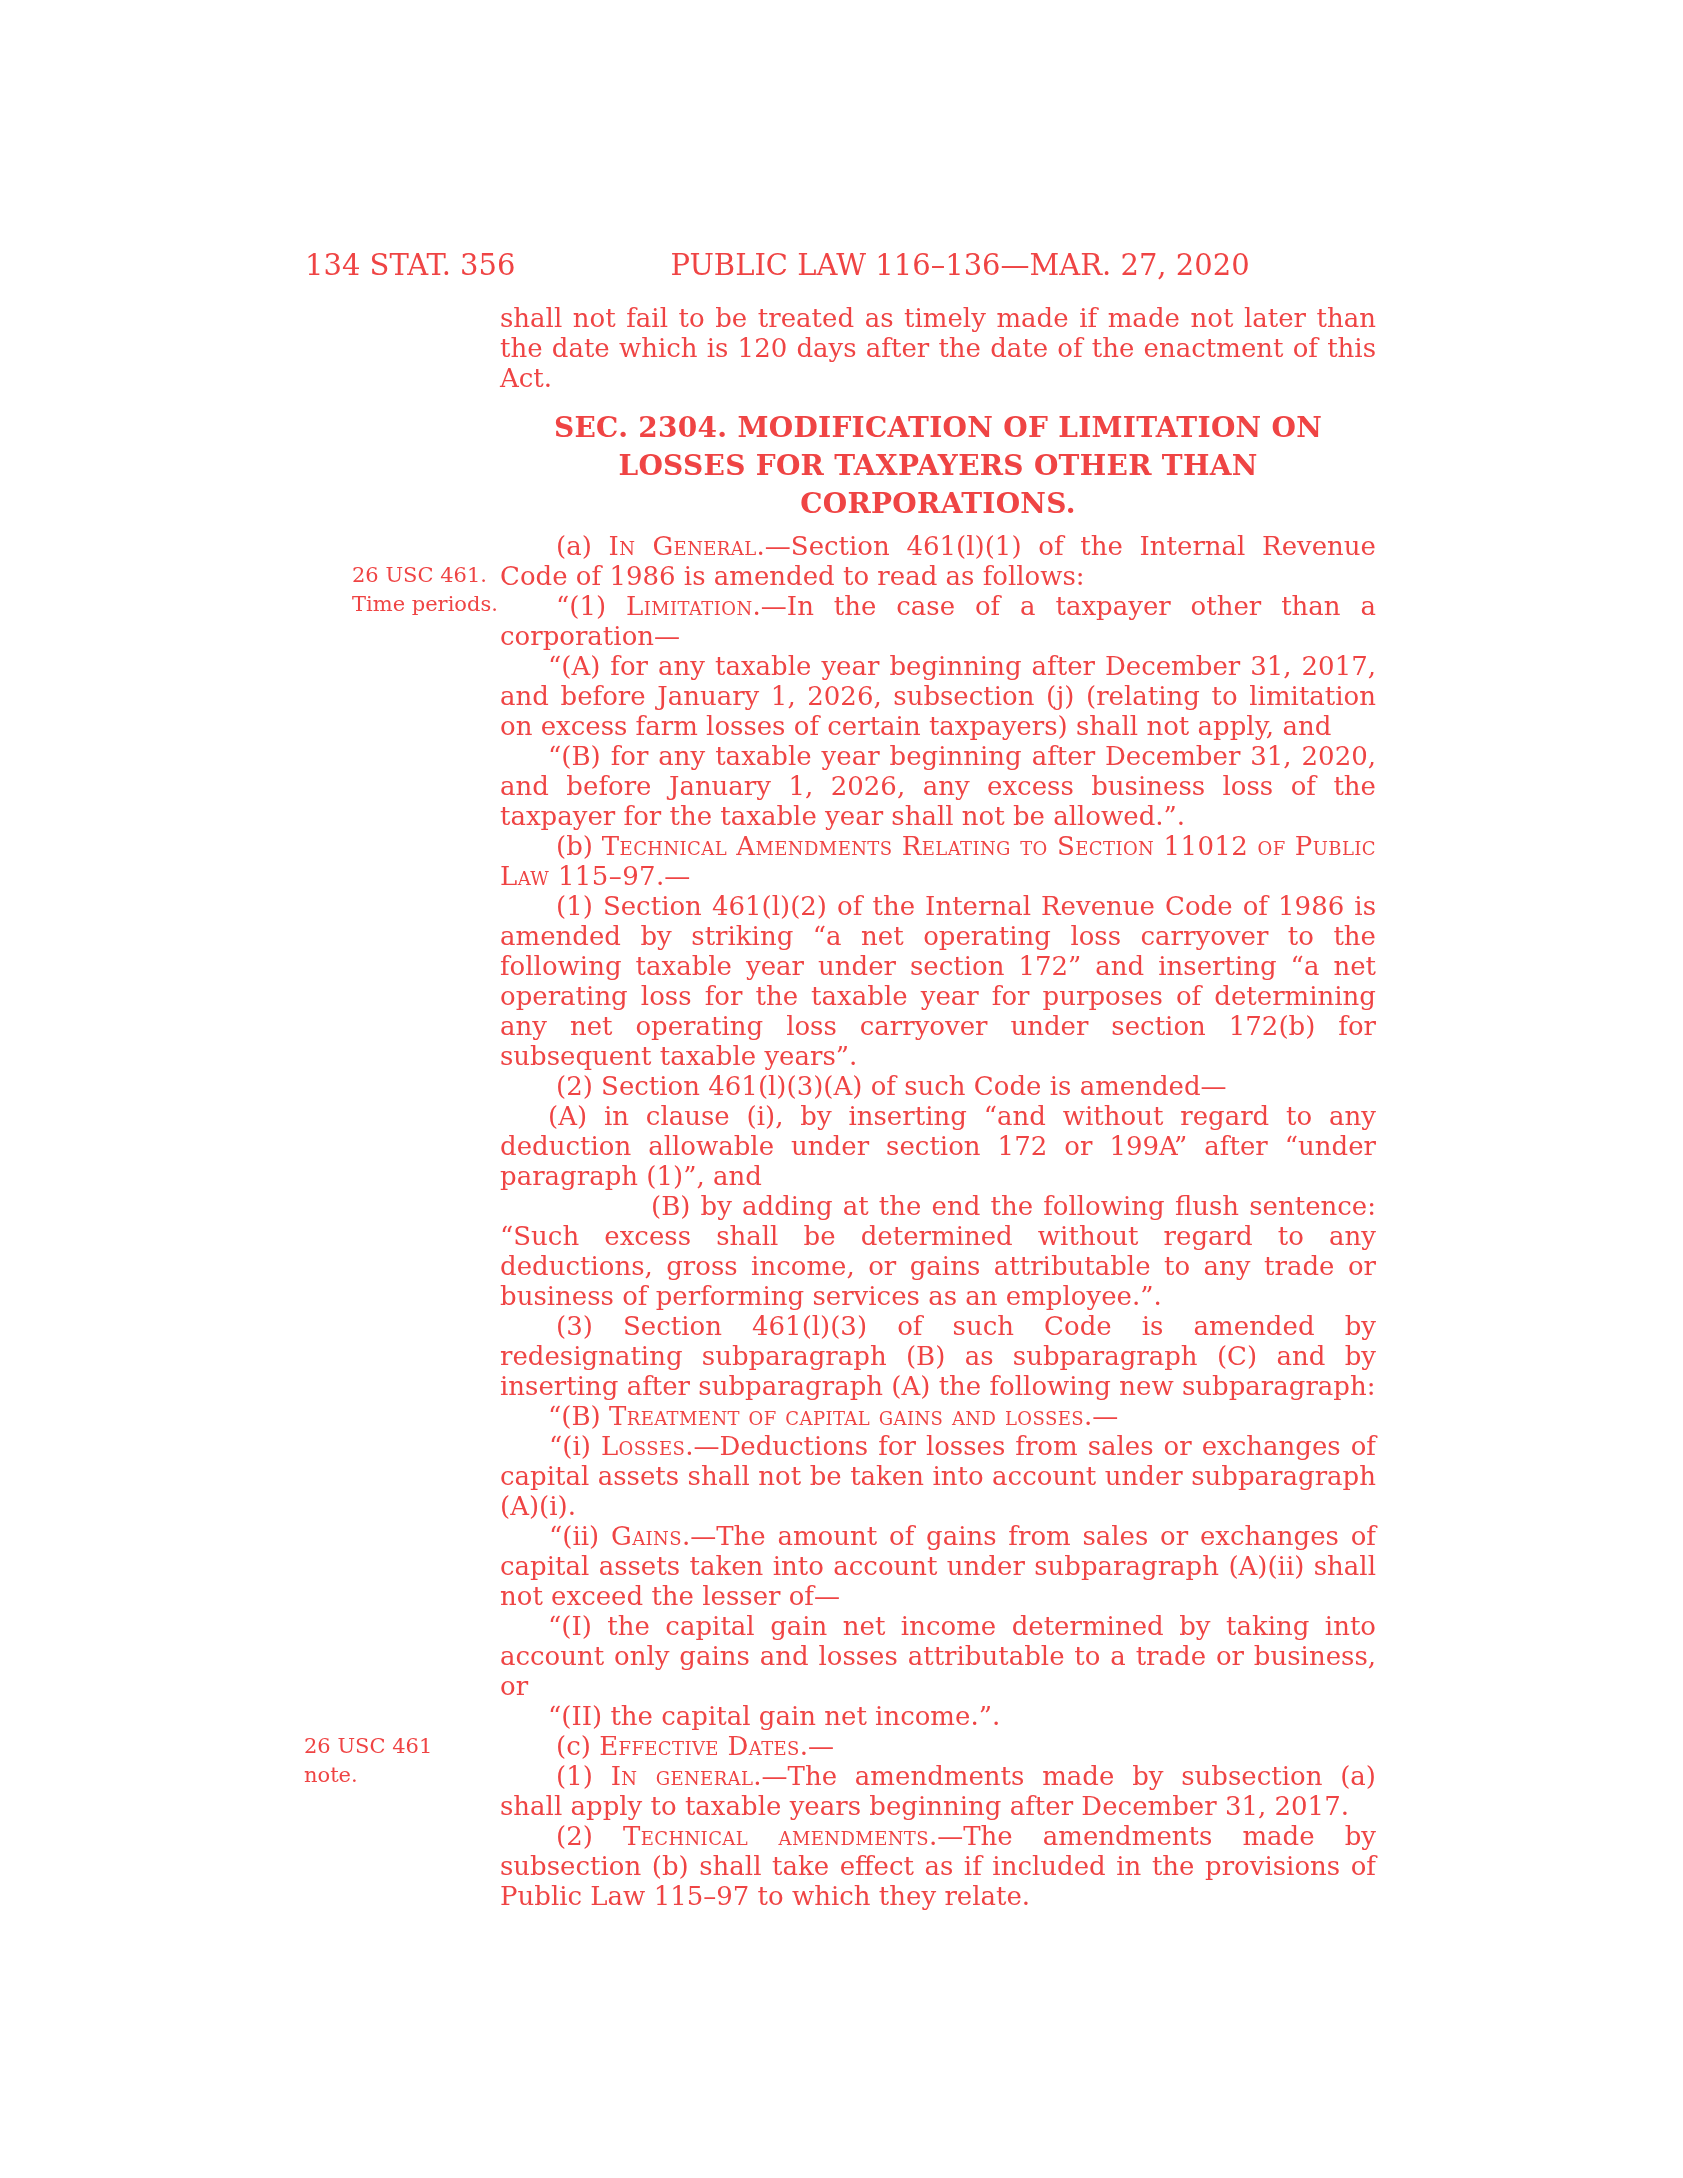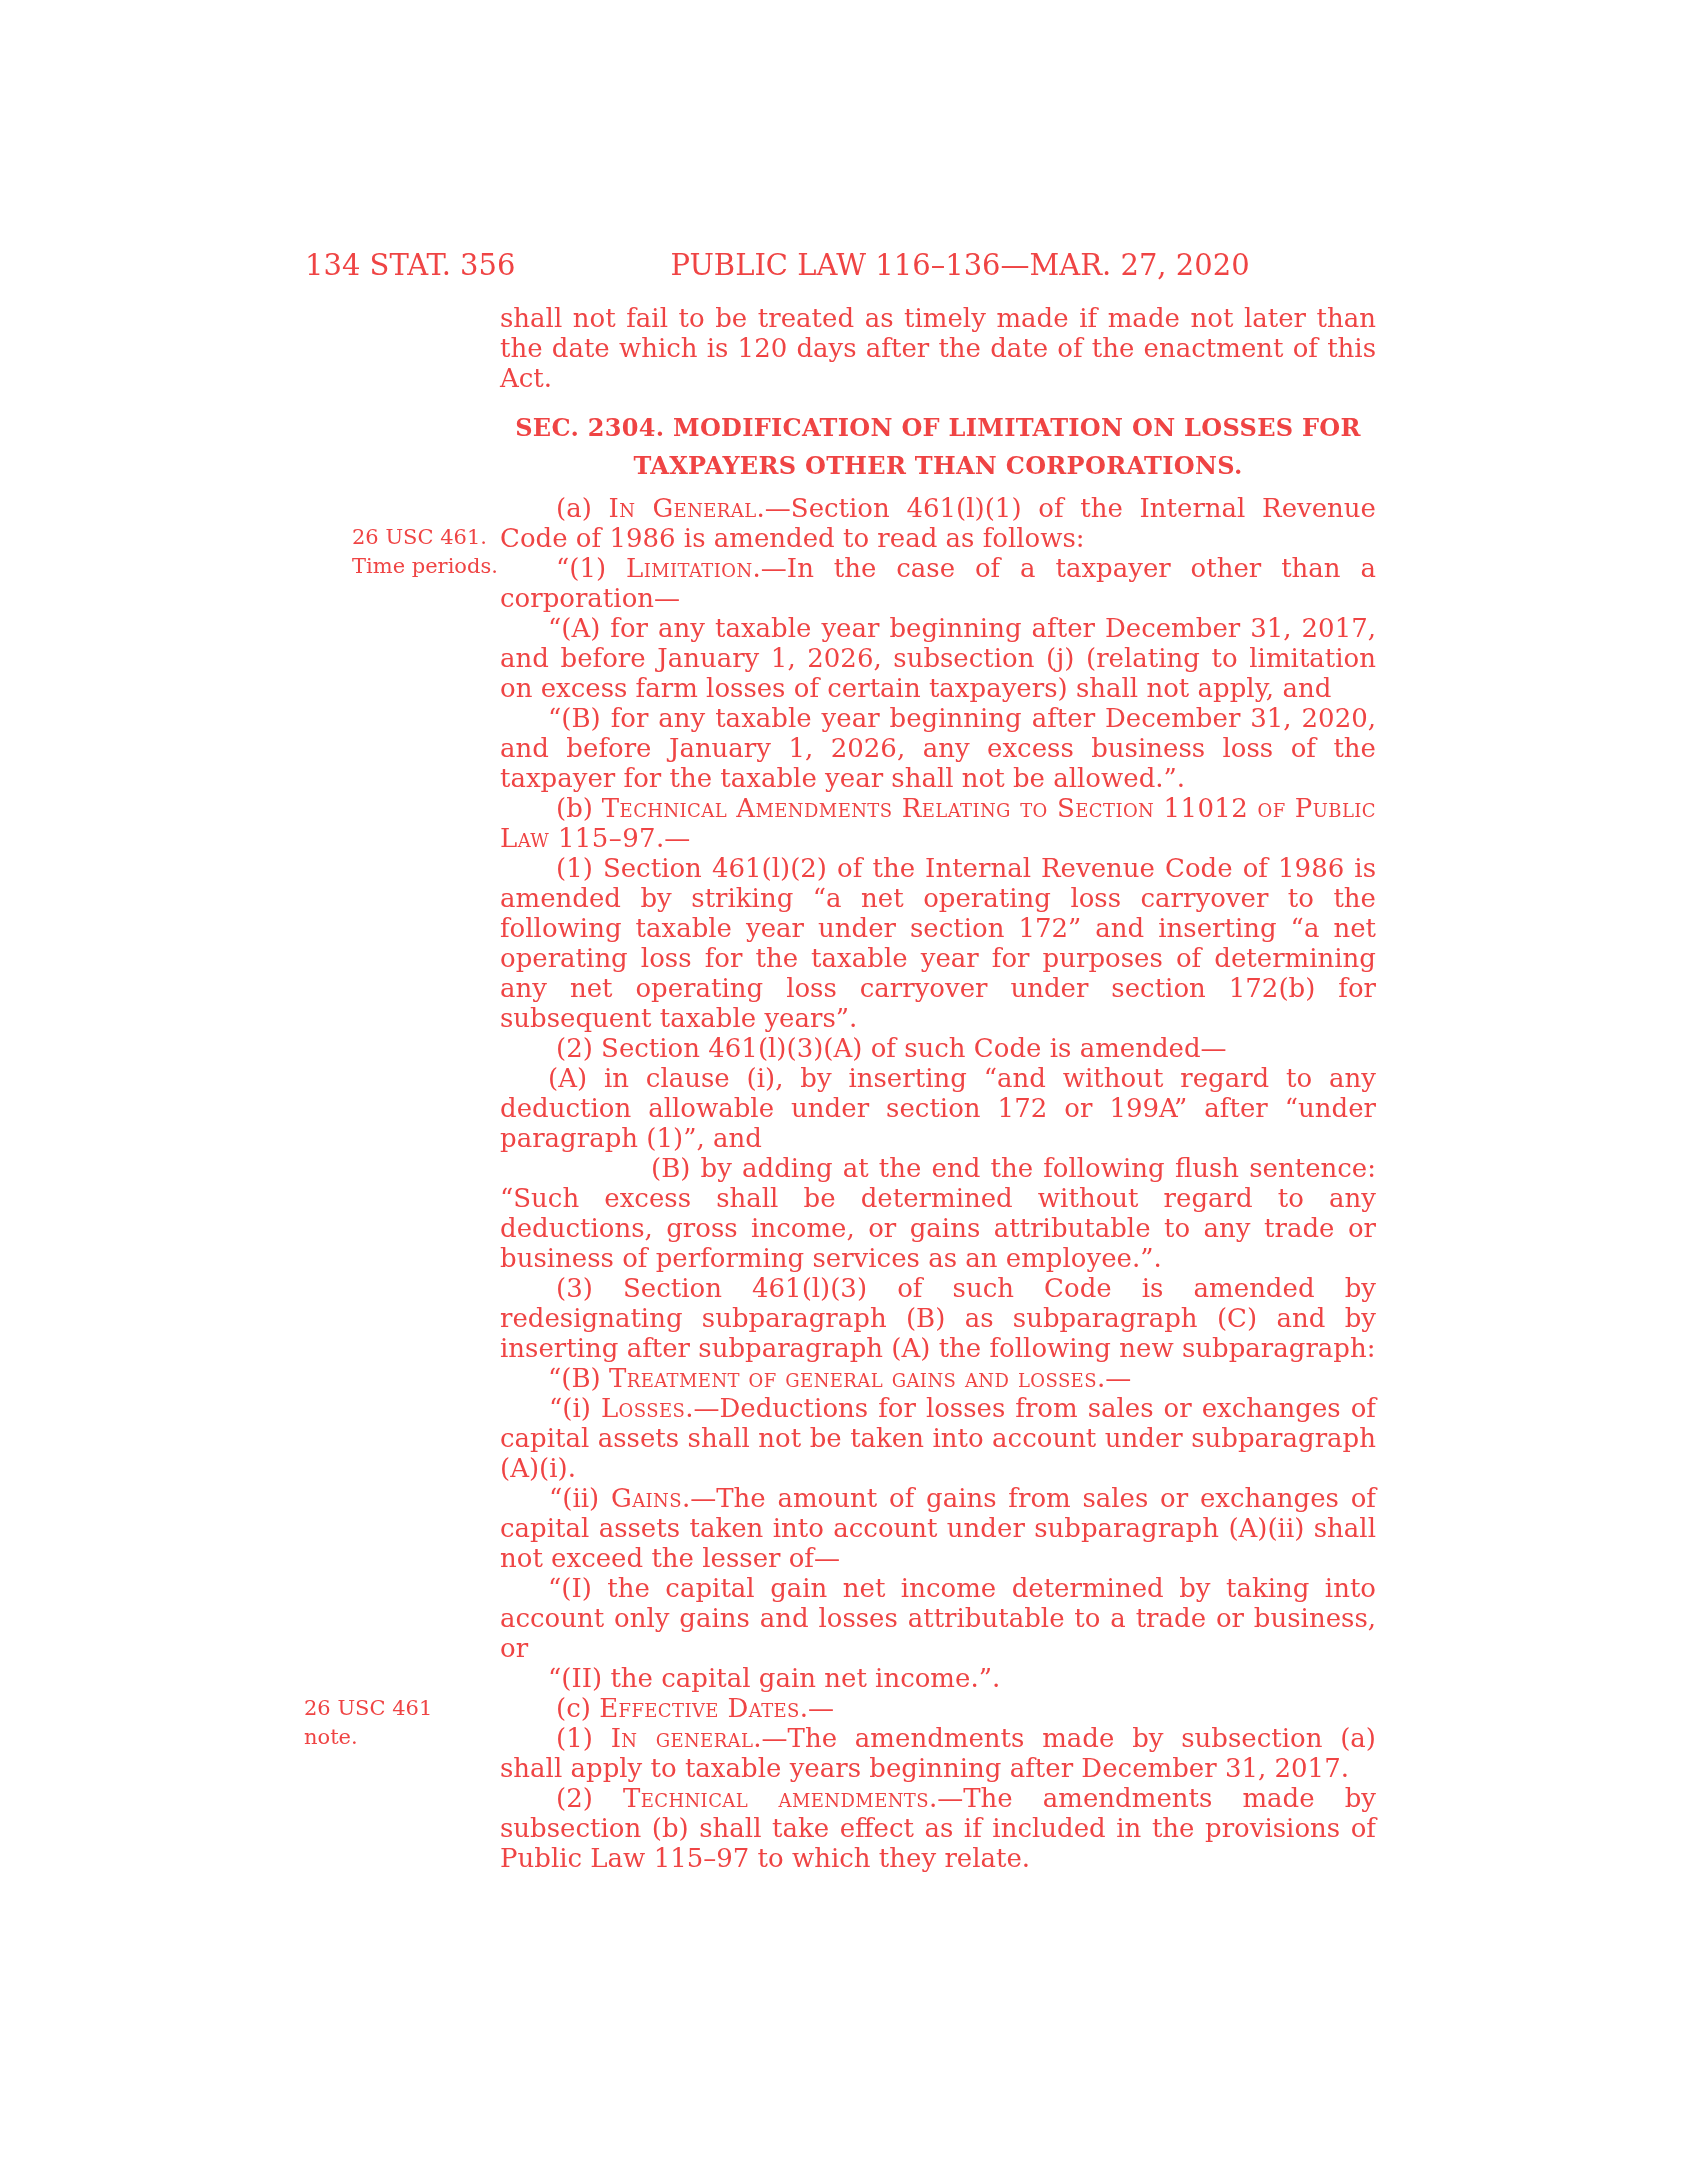--- a/index.html
+++ b/index.html
@@ -35,21 +35,21 @@
   .body-col p { margin: 0; position: relative; }
   .cont2  { margin-left: 104px; }
   .L0     { text-indent: 56px; }
   .L1     { margin-left: 48px;  text-indent: 56px; }
   .L2     { margin-left: 104px; text-indent: 48px; }
   .L3     { margin-left: 151px; text-indent: 49px; }
   .L4     { margin-left: 200px; text-indent: 48px; }
   .flushp { margin-left: 0;     text-indent: 151px; }
   .sec-heading {
     font-weight: bold;
-    font-size: 24px;
+    font-size: 28px;
     line-height: 38px;
     text-align: center;
     text-indent: 0;
     margin: 16px 0 8px 0 !important;
     letter-spacing: 0.3px;
   }
   .sc { font-variant: small-caps; letter-spacing: 0.4px; }
   .margin-note {
     position: absolute;
     left: -196px;
@@ -103,21 +103,21 @@
 
     <p class="L1">(2) Section 461(l)(3)(A) of such Code is amended—</p>
 
     <p class="L2">(A) in clause (i), by inserting “and without regard to any deduction allowable under section 172 or 199A” after “under paragraph (1)”, and</p>
 
     <p class="flushp">(B) by adding at the end the following flush sentence: “Such excess shall be determined without regard to any deductions, gross income, or gains attributable to any trade or business of performing services as an employee.”.</p>
 
     <p class="L1">(3) Section 461(l)(3) of such Code is amended by redesignating subparagraph (B) as subparagraph (C) and by inserting after subparagraph (A) the following new subparagraph:</p>
 
     <p class="L2">
-      <span>“(B) </span><span class="sc">Treatment of general gains and losses</span><span>.—</span>
+      <span>“(B) </span><span class="sc">Treatment of capital gains and losses</span><span>.—</span>
     </p>
 
     <p class="L3">
       <span>“(i) </span><span class="sc">Losses</span><span>.—Deductions for losses from sales or exchanges of capital assets shall not be taken into account under subparagraph (A)(i).</span>
     </p>
 
     <p class="L3">
       <span>“(ii) </span><span class="sc">Gains</span><span>.—The amount of gains from sales or exchanges of capital assets taken into account under subparagraph (A)(ii) shall not exceed the lesser of—</span>
     </p>
 

